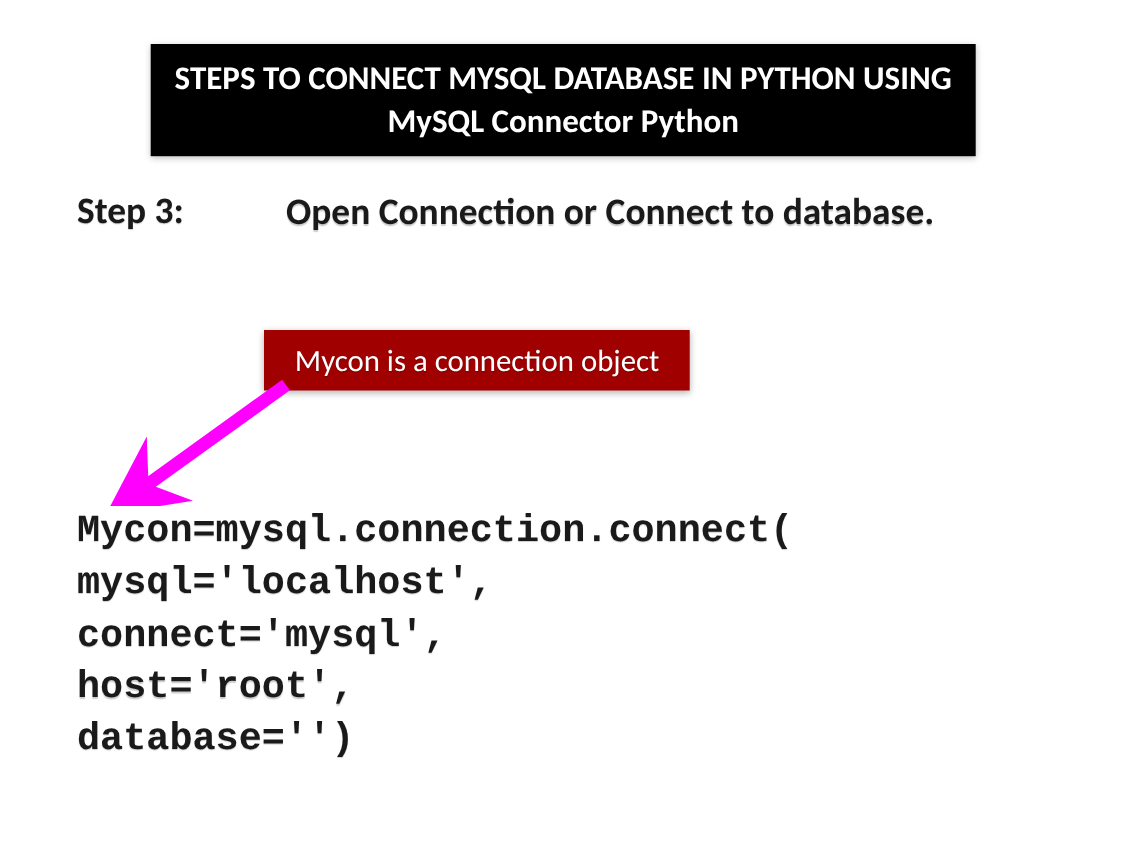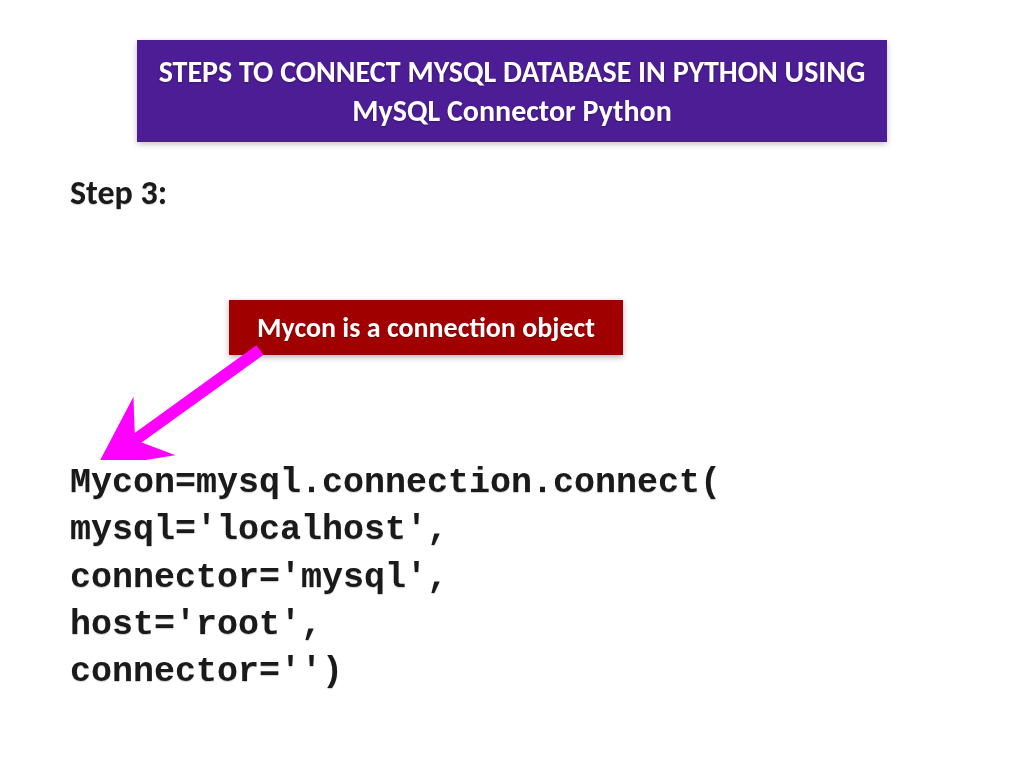--- a/index.html
+++ b/index.html
@@ -11,21 +11,21 @@
       width: 1024px;
       height: 768px;
       background: white;
       font-family: Calibri, Arial, sans-serif;
       position: relative;
       overflow: hidden;
     }
     .title-banner {
       margin: 40px auto 0;
       width: 750px;
-      background: #4c1d95;
+      background: #000000;
       color: white;
       text-align: center;
       padding: 12px 20px;
       font-size: 30px;
       font-weight: bold;
       line-height: 1.3;
       box-shadow: 0 2px 6px rgba(0,0,0,0.25);
       text-shadow: 0 1px 2px rgba(0,0,0,0.3);
     }
     .step-row {
@@ -40,26 +40,26 @@
     .step-label {
       width: 190px;
       flex-shrink: 0;
     }
     .step-desc {
       max-width: 650px;
       line-height: 1.3;
     }
     .callout-box {
       position: absolute;
-      left: 229px;
+      left: 240px;
       top: 300px;
       background: #A00000;
       color: white;
       font-size: 28px;
-      font-weight: bold;
+      font-weight: normal;
       padding: 10px 28px;
       box-shadow: 0 2px 6px rgba(0,0,0,0.3);
       text-shadow: 0 1px 1px rgba(0,0,0,0.3);
     }
     .arrow-svg {
       position: absolute;
       left: 100px;
       top: 340px;
       width: 180px;
       height: 120px;
@@ -80,32 +80,33 @@
   </style>
 </head>
 <body>
 
 <div class="title-banner">
   <span>STEPS TO CONNECT MYSQL DATABASE IN PYTHON USING MySQL Connector Python</span>
 </div>
 
 <div class="step-row">
   <div class="step-label">Step  3:</div>
+  <div class="step-desc">Open Connection or Connect to database.</div>
 </div>
 
 <div class="callout-box">
   <span>Mycon is a connection object</span>
 </div>
 
 <svg class="arrow-svg" viewBox="0 0 180 120">
   <defs>
     <marker id="ah" markerWidth="6" markerHeight="6" refX="2" refY="3" orient="auto" markerUnits="strokeWidth">
       <path d="M0,0 L6,3 L0,6 L2,3 Z" fill="#ff00ff"></path>
     </marker>
   </defs>
   <line x1="160" y1="10" x2="35" y2="100" stroke="#ff00ff" stroke-width="12" marker-end="url(#ah)"></line>
 </svg>
 
 <div class="code-block"><span>Mycon=mysql.connection.connect(</span>
 <span>mysql='localhost',</span>
-<span>connector='mysql',</span>
+<span>connect='mysql',</span>
 <span>host='root',</span>
-<span>connector='')</span></div>
+<span>database='')</span></div>
 
 </body></html>

